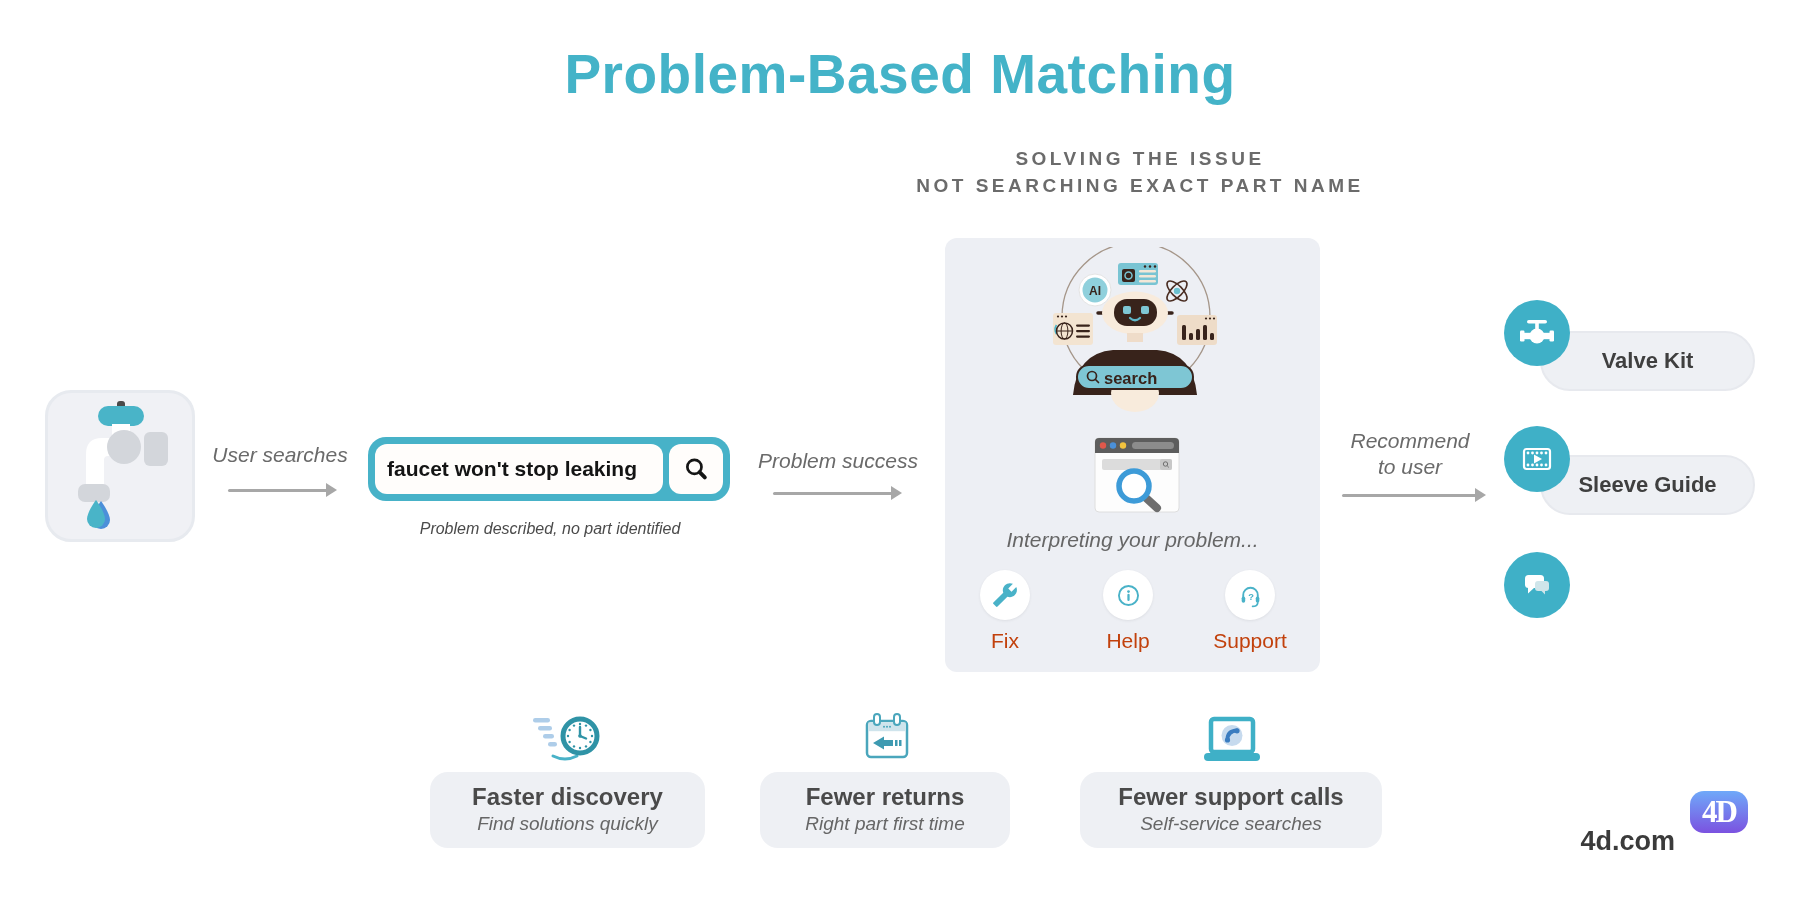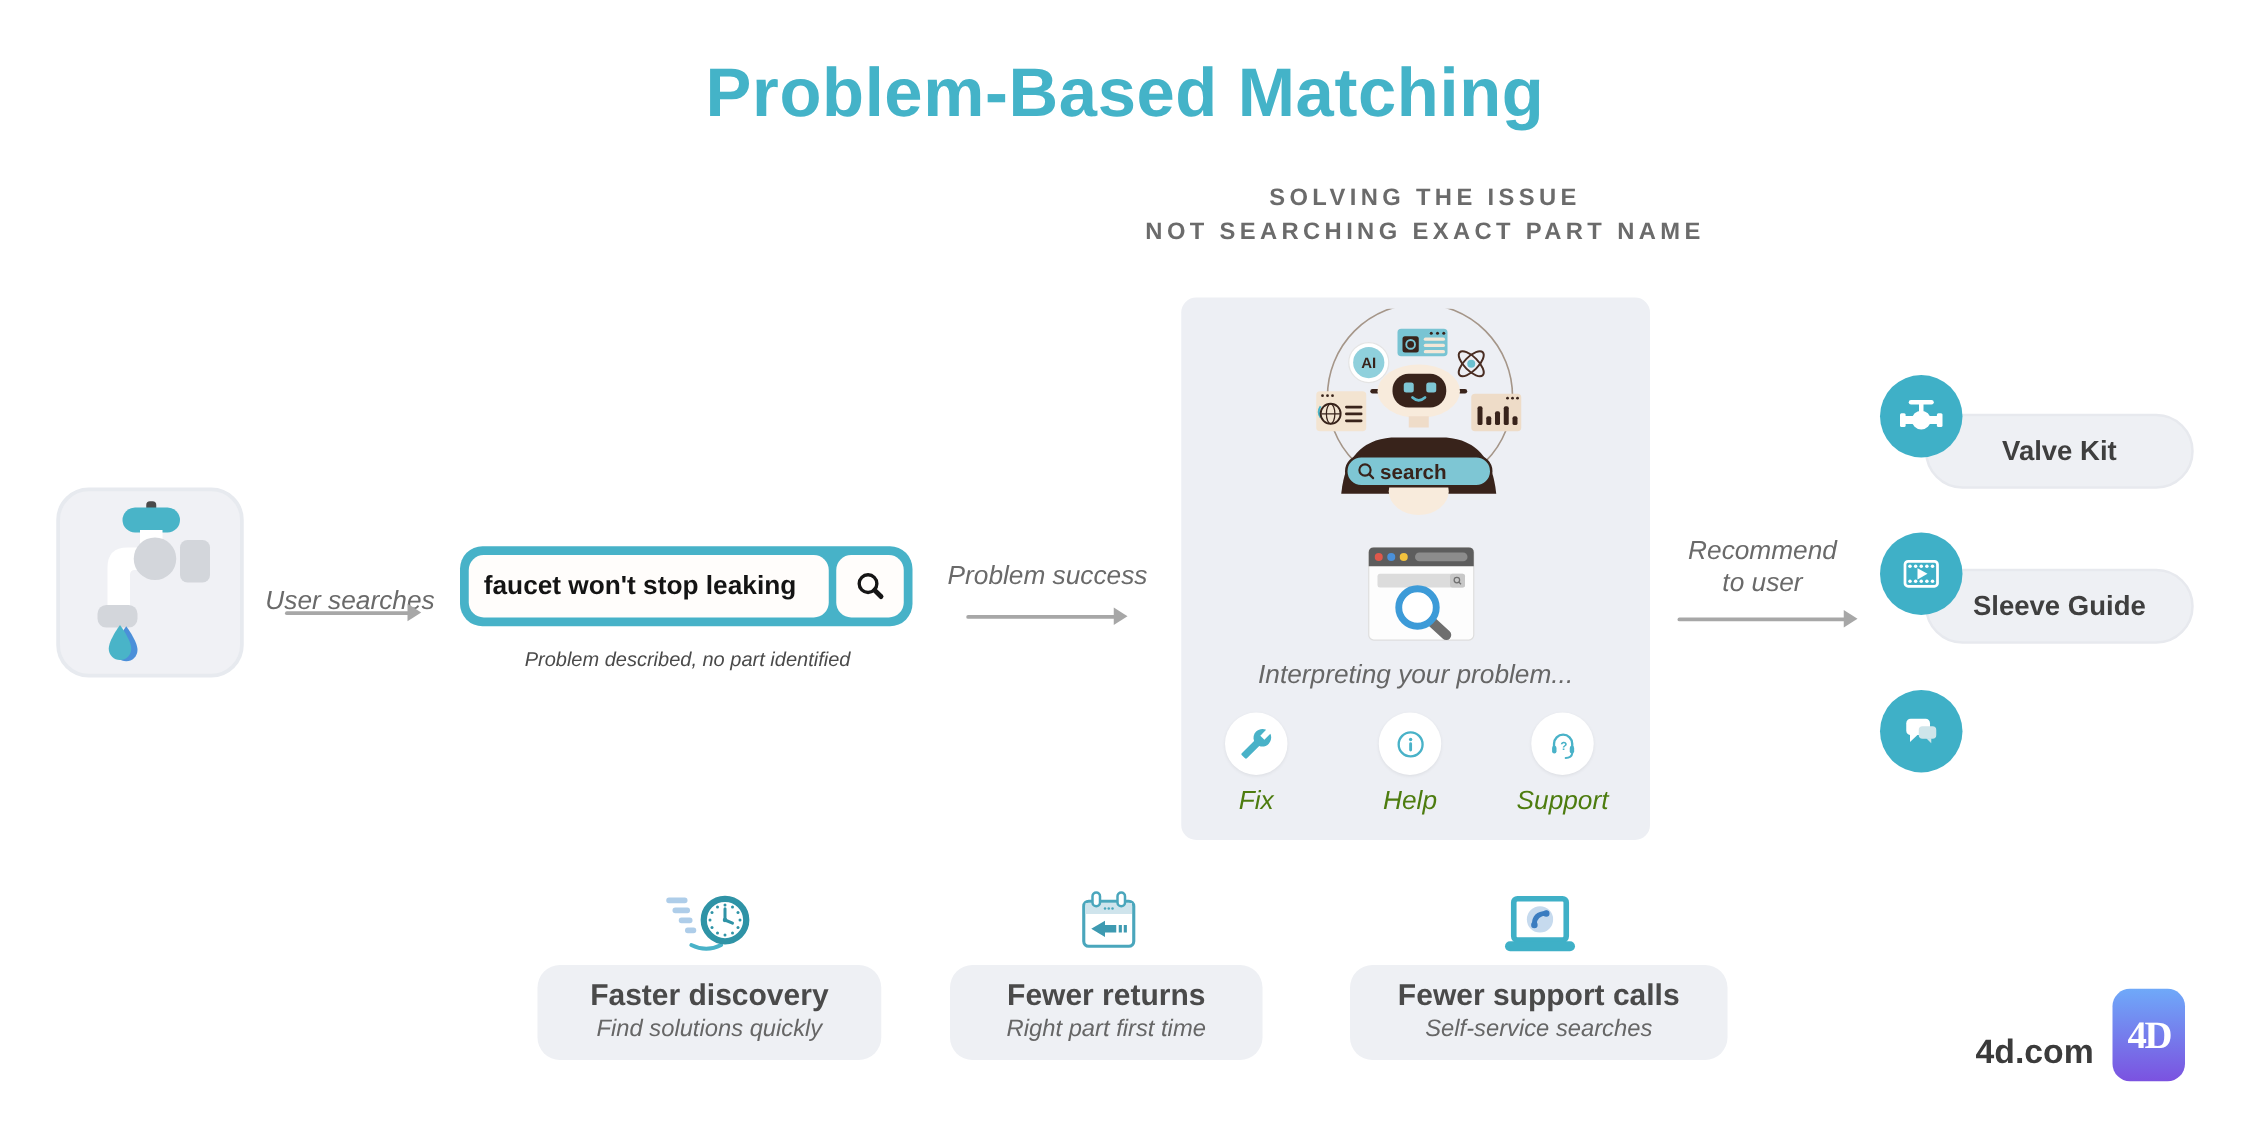--- a/index.html
+++ b/index.html
@@ -50,38 +50,38 @@
   .status-text{
     position:absolute;left:945px;top:528px;width:375px;text-align:center;
     font-style:italic;font-size:21px;color:#666666;
   }
   .action{position:absolute;top:570px;width:100px;text-align:center;}
   .action-circle{
     width:50px;height:50px;border-radius:50%;background:#ffffff;margin:0 auto;
     display:flex;align-items:center;justify-content:center;box-shadow:0 1px 3px rgba(0,0,0,.07);
     border:none;cursor:pointer;
   }
-  .action-label{font-style:italic;font-size:21px;color:#4d7c0f;margin-top:9px;}
+  .action-label{font-size:21px;color:#c2410c;margin-top:9px;}
   .reco-circle{
     position:absolute;left:1504px;width:66px;height:66px;border-radius:50%;background:#3fb0c7;
     display:flex;align-items:center;justify-content:center;z-index:2;
   }
   .reco-pill{
     position:absolute;left:1540px;width:215px;background:#eef0f4;border:2px solid #e7e9ee;
     border-radius:42px;display:flex;align-items:center;justify-content:center;box-sizing:border-box;
     font-weight:bold;font-size:22px;color:#3f3f3f;text-align:center;line-height:1.15;cursor:pointer;
   }
   .benefit{position:absolute;top:700px;text-align:center;}
   .benefit-icon{height:72px;display:flex;align-items:flex-end;justify-content:center;padding-bottom:6px;box-sizing:border-box;}
   .benefit-box{background:#eef0f4;border-radius:18px;padding:11px 6px 13px 6px;}
   .benefit-title{font-weight:bold;font-size:24px;color:#4a4a4a;}
   .benefit-sub{font-style:italic;font-size:19px;color:#666666;margin-top:2px;}
   .site-label{position:absolute;left:1555px;top:826px;width:120px;text-align:right;font-weight:bold;font-size:27px;color:#3b3b3b;}
   .logo-4d{
-    position:absolute;left:1690px;top:791px;width:58px;height:74px;border-radius:14px;
+    position:absolute;left:1690px;top:791px;width:58px;height:42px;border-radius:14px;
     background:linear-gradient(180deg,#6fa9f9 0%,#7b52e0 100%);
     display:flex;align-items:center;justify-content:center;
     font-family:"Liberation Serif",serif;font-weight:bold;font-size:31px;color:#ffffff;letter-spacing:-2px;
   }
 </style>
 </head>
 <body>
 
 <div class="canvas">
 
@@ -101,21 +101,21 @@
       <circle cx="64" cy="47" r="17" fill="#d3d6db"></circle>
       <rect x="84" y="32" width="24" height="34" rx="6" fill="#d3d6db"></rect>
       <rect x="18" y="84" width="32" height="18" rx="7" fill="#d3d6db"></rect>
       <g>
         <path d="M36,100 C36,100 45,112 45,119 A9,9 0 1 1 27,119 C27,112 36,100 36,100 Z" fill="#4b8fd9" transform="translate(5,1)"></path>
         <path d="M36,100 C36,100 45,112 45,119 A9,9 0 1 1 27,119 C27,112 36,100 36,100 Z" fill="#49b4c8"></path>
       </g>
     </svg>
   </div>
 
-  <div class="flow-label" style="left:205px;top:468px;width:150px;">User searches</div>
+  <div class="flow-label" style="left:205px;top:442px;width:150px;">User searches</div>
   <div class="arrow" style="left:228px;top:489px;width:100px;"></div>
 
   <div class="search-bar">
     <input class="search-input" type="text" readonly="" value="faucet won't stop leaking" style="">
     <button class="search-btn">
       <svg width="27" height="27" viewBox="0 0 26 26">
         <circle cx="11" cy="10.5" r="6.8" fill="none" stroke="#151515" stroke-width="2.6"></circle>
         <line x1="16" y1="15.5" x2="21" y2="20.5" stroke="#151515" stroke-width="3.8" stroke-linecap="round"></line>
       </svg>
     </button>

